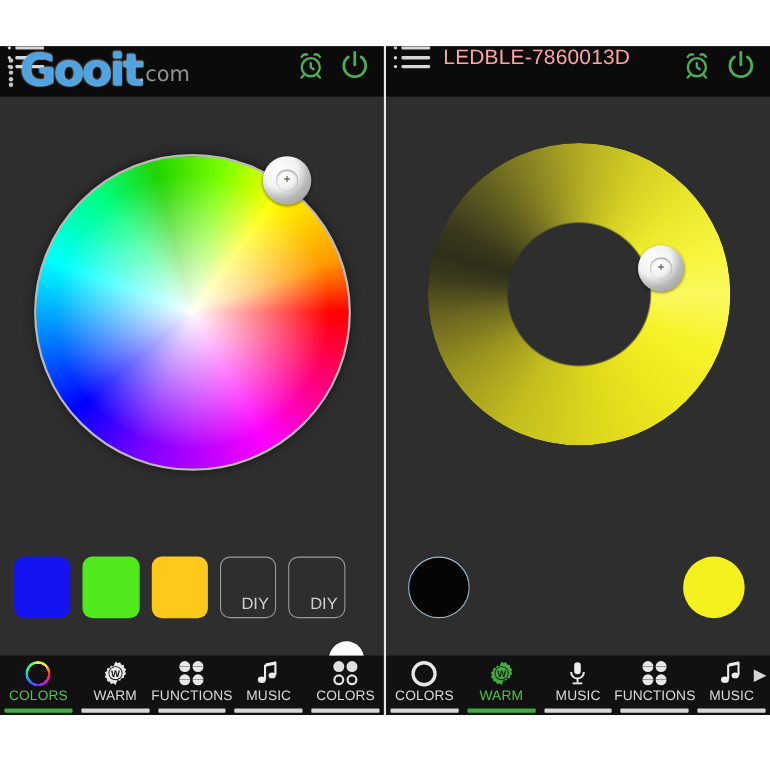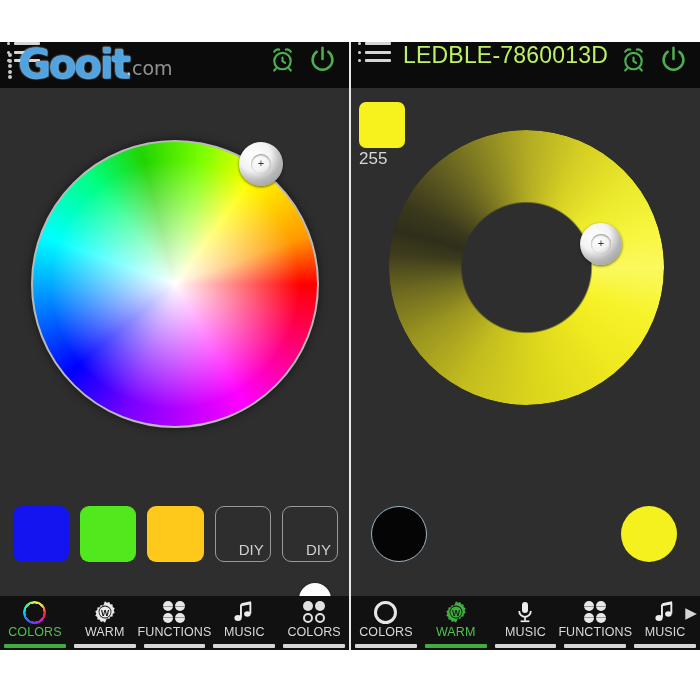--- a/index.html
+++ b/index.html
@@ -34,22 +34,22 @@
 
   
   .appbar {
     position: relative;
     height: 46px;
     background: #0b0b0b;
     display: flex;
     padding: 0 10px;
   }
   .appbar-title {
-    color: #bef264;
-    font-size: 23px;
+    color: #fca5a5;
+    font-size: 19px;
     letter-spacing: 0.2px;
     white-space: nowrap;
     flex: 1;
     margin-left: 12px;
   }
   .hamburger {
     width: 26px; height: 20px;
     display: flex; flex-direction: column;
     justify-content: space-between;
     flex: 0 0 auto;
@@ -208,21 +208,21 @@
   .donut-handle {
     position: absolute;
     left: 191px; top: 93px;
     width: 42px; height: 42px;
   }
 
   
   .swatch-row {
     position: absolute;
     left: 13px; top: 418px;
-    width: 325px; height: 56px;
+    width: 301px; height: 56px;
     display: flex;
     gap: 11px;
   }
   .swatch {
     width: 57px; height: 56px;
     border-radius: 9px;
   }
   .swatch.diy {
     background: transparent;
     border: 1px solid #9a9a9a;
@@ -538,24 +538,20 @@
       <div class="icon-btn">
         <svg width="29" height="29" viewBox="0 0 24 24" fill="none" stroke="#4caf50" stroke-width="2.1" stroke-linecap="round">
           <path d="M7.2 5.6 A8.2 8.2 0 1 0 16.8 5.6"></path>
           <path d="M12 2.2 L12 11.6"></path>
         </svg>
       </div>
     </div>
 
     <div class="body">
 
-      <div class="value-chip">
-        <div class="sw" style="background:#f7f21e"></div>
-        <div class="val">255</div>
-      </div>
 
       <div class="donut-wrap">
         <div class="donut"></div>
         <div class="donut-handle">
           <div class="ring-handle">
             <div class="ring-hole">+</div>
           </div>
         </div>
       </div>
 

